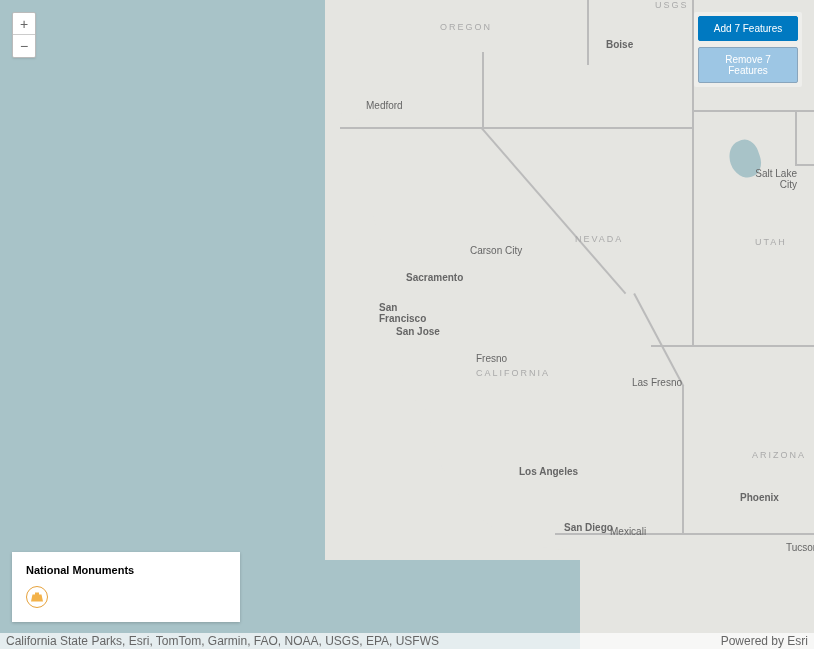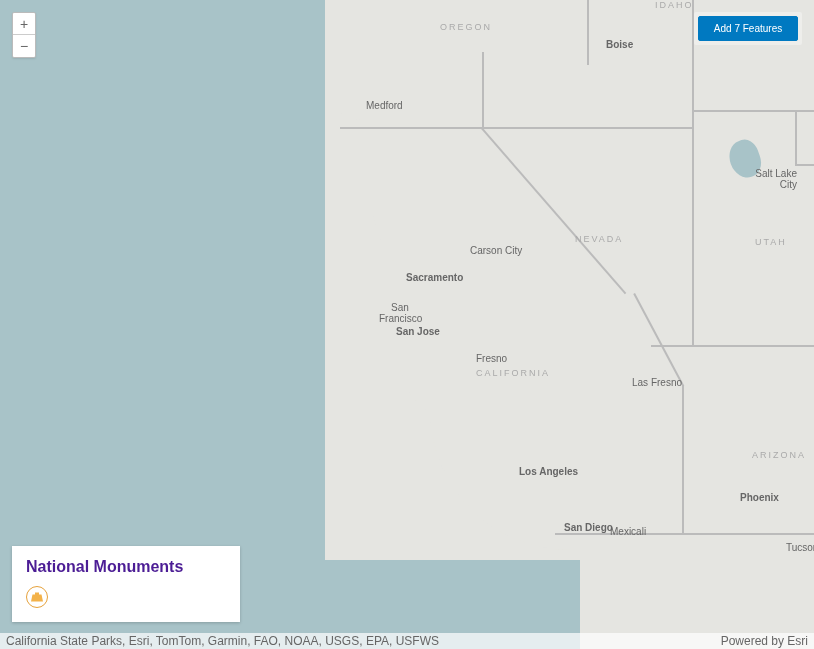--- a/index.html
+++ b/index.html
@@ -18,21 +18,21 @@
 .map-label{position:absolute;color:#666;font-size:10px;white-space:nowrap}
 .map-label.state{color:#aaa;letter-spacing:2px;font-size:9px}
 .zoom-controls{position:absolute;top:12px;left:12px;width:24px;border:1px solid #bbb;border-radius:2px;overflow:hidden;box-shadow:0 1px 2px rgba(0,0,0,.1)}
 .zoom-btn{width:22px;height:22px;background:#fff;display:flex;align-items:center;justify-content:center;font-size:14px;color:#666;cursor:pointer}
 .zoom-btn:first-child{border-bottom:1px solid #ccc}
 .action-panel{position:absolute;top:12px;right:12px;display:flex;flex-direction:column;gap:6px;padding:4px;background:rgba(255,255,255,0.35);border-radius:2px}
 .action-btn{width:100px;padding:6px 8px;font-size:10px;text-align:center;border-radius:2px;cursor:pointer}
 .action-btn.primary{background:#0079c1;color:#fff;border:1px solid #0079c1}
 .action-btn.secondary{background:#9dc6e4;color:#fff;border:1px solid #89a5bc}
 .legend{position:absolute;bottom:27px;left:12px;width:228px;background:#fff;padding:12px 14px 14px;box-shadow:0 1px 3px rgba(0,0,0,.2)}
-.legend-title{font-size:16px;font-weight:600;color:#4c1d95;margin-bottom:10px}
+.legend-title{font-size:11px;font-weight:600;color:#000000;margin-bottom:10px}
 .legend-icon{width:22px;height:22px;border-radius:50%;border:1.5px solid #e6a23c;background:#fff;display:flex;align-items:center;justify-content:center}
 .legend-icon svg{width:12px;height:10px;fill:#f3b24a}
 .attribution-bar{position:absolute;bottom:0;left:0;right:0;height:16px;background:rgba(255,255,255,.7);display:flex;justify-content:space-between;align-items:center;padding:0 6px;font-size:12px;color:#666}
 </style>
 </head>
 <body>
 
 <div class="map-canvas">
   <div class="land l2"></div>
   <div class="land main"></div>
@@ -51,49 +51,50 @@
   <div class="border" style="left:692px;top:110px;width:122px;height:0"></div>
   <div class="border" style="left:651px;top:345px;width:163px;height:0"></div>
   <div class="border" style="left:795px;top:110px;width:0;height:54px"></div>
   <div class="border" style="left:795px;top:164px;width:19px;height:0"></div>
   <div class="border" style="left:482px;top:127px;width:220px;height:0;transform:rotate(49deg);transform-origin:left top"></div>
   <div class="border" style="left:635px;top:293px;width:105px;height:0;transform:rotate(62deg);transform-origin:left top"></div>
   <div class="border" style="left:682px;top:385px;width:0;height:148px"></div>
   <div class="border" style="left:555px;top:533px;width:260px;height:0"></div>
 
   <div class="map-label state" style="left:440px;top:22px">OREGON</div>
-  <div class="map-label state" style="left:655px;top:0">IDAHO</div>
+  <div class="map-label state" style="left:655px;top:0">USGS</div>
   <div class="map-label state" style="left:575px;top:234px">NEVADA</div>
   <div class="map-label state" style="left:755px;top:237px">UTAH</div>
   <div class="map-label state" style="left:476px;top:368px">CALIFORNIA</div>
   <div class="map-label state" style="left:752px;top:450px">ARIZONA</div>
 
   <div class="map-label" style="left:606px;top:39px;font-weight:600">Boise</div>
   <div class="map-label" style="left:366px;top:100px">Medford</div>
   <div class="map-label" style="left:747px;top:168px;text-align:right;width:50px;white-space:normal;line-height:1.1">Salt Lake City</div>
   <div class="map-label" style="left:470px;top:245px">Carson City</div>
   <div class="map-label" style="left:406px;top:272px;font-weight:600">Sacramento</div>
-  <div class="map-label" style="left:379px;top:302px;text-align:center;width:42px;white-space:normal;line-height:1.1;font-weight:400">San Francisco</div>
+  <div class="map-label" style="left:379px;top:302px;width:42px;white-space:normal;line-height:1.1;font-weight:700">San Francisco</div>
   <div class="map-label" style="left:396px;top:326px;font-weight:600">San Jose</div>
   <div class="map-label" style="left:476px;top:353px">Fresno</div>
   <div class="map-label" style="left:632px;top:377px">Las Fresno</div>
   <div class="map-label" style="left:519px;top:466px;font-weight:600">Los Angeles</div>
   <div class="map-label" style="left:740px;top:492px;font-weight:600">Phoenix</div>
   <div class="map-label" style="left:564px;top:522px;font-weight:600">San Diego</div>
   <div class="map-label" style="left:610px;top:526px">Mexicali</div>
   <div class="map-label" style="left:786px;top:542px">Tucson</div>
 </div>
 
 <div class="zoom-controls">
   <div class="zoom-btn">+</div>
   <div class="zoom-btn">−</div>
 </div>
 
 <div class="action-panel">
   <div class="action-btn primary">Add 7 Features</div>
+  <div class="action-btn secondary">Remove 7 Features</div>
 </div>
 
 <div class="legend">
   <div class="legend-title">National Monuments</div>
   <div class="legend-icon">
     <svg viewBox="0 0 24 18">
         <path d="M3 4 L21 4 L24 18 L0 18 Z M8 0 L16 0 L16 4 L8 4 Z"></path>
       </svg>
   </div>
 </div>

